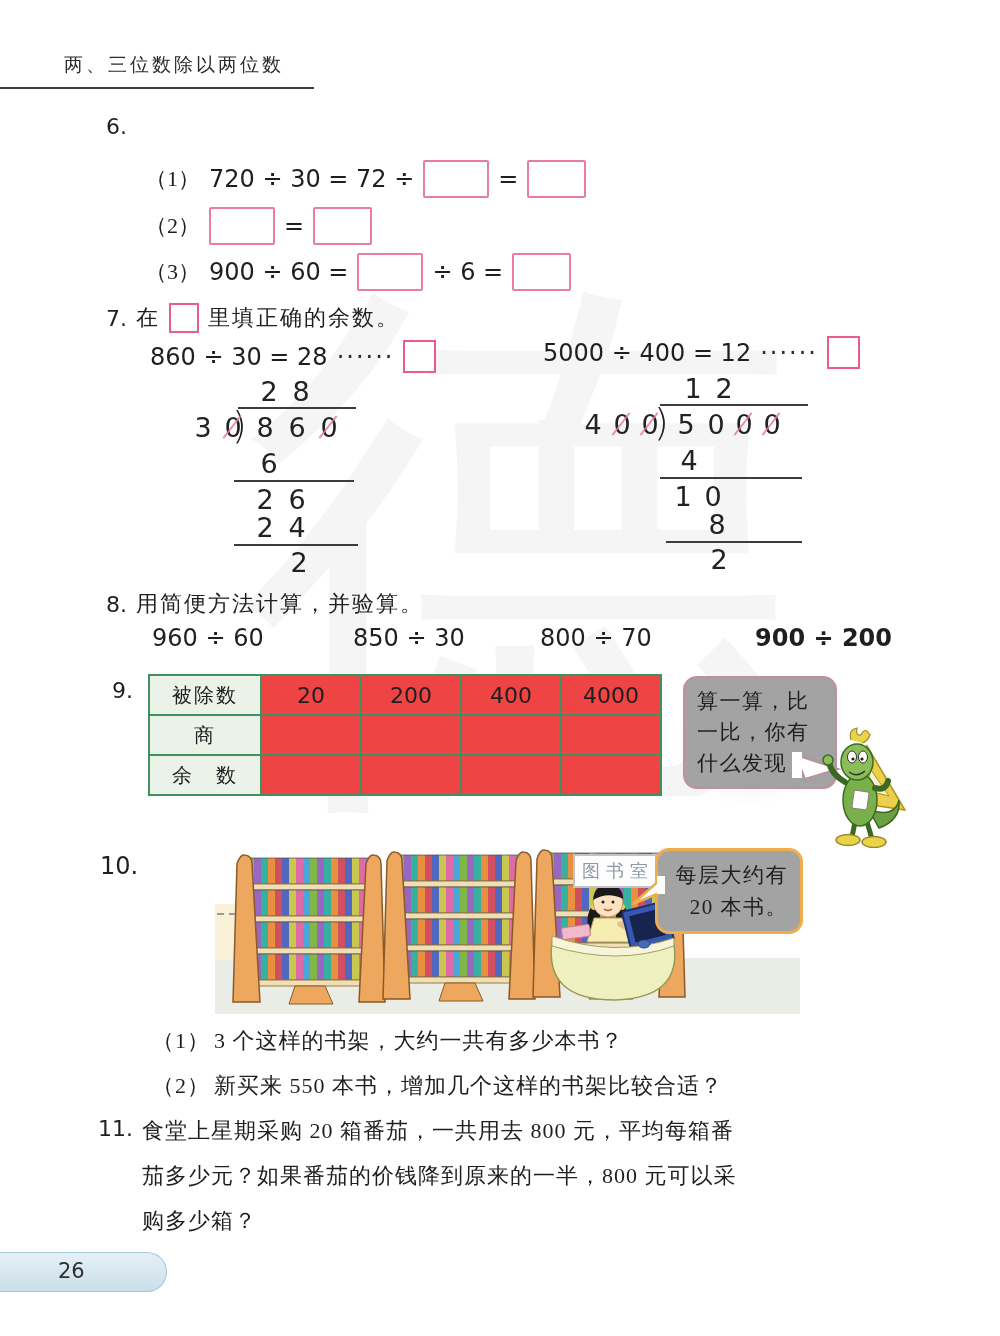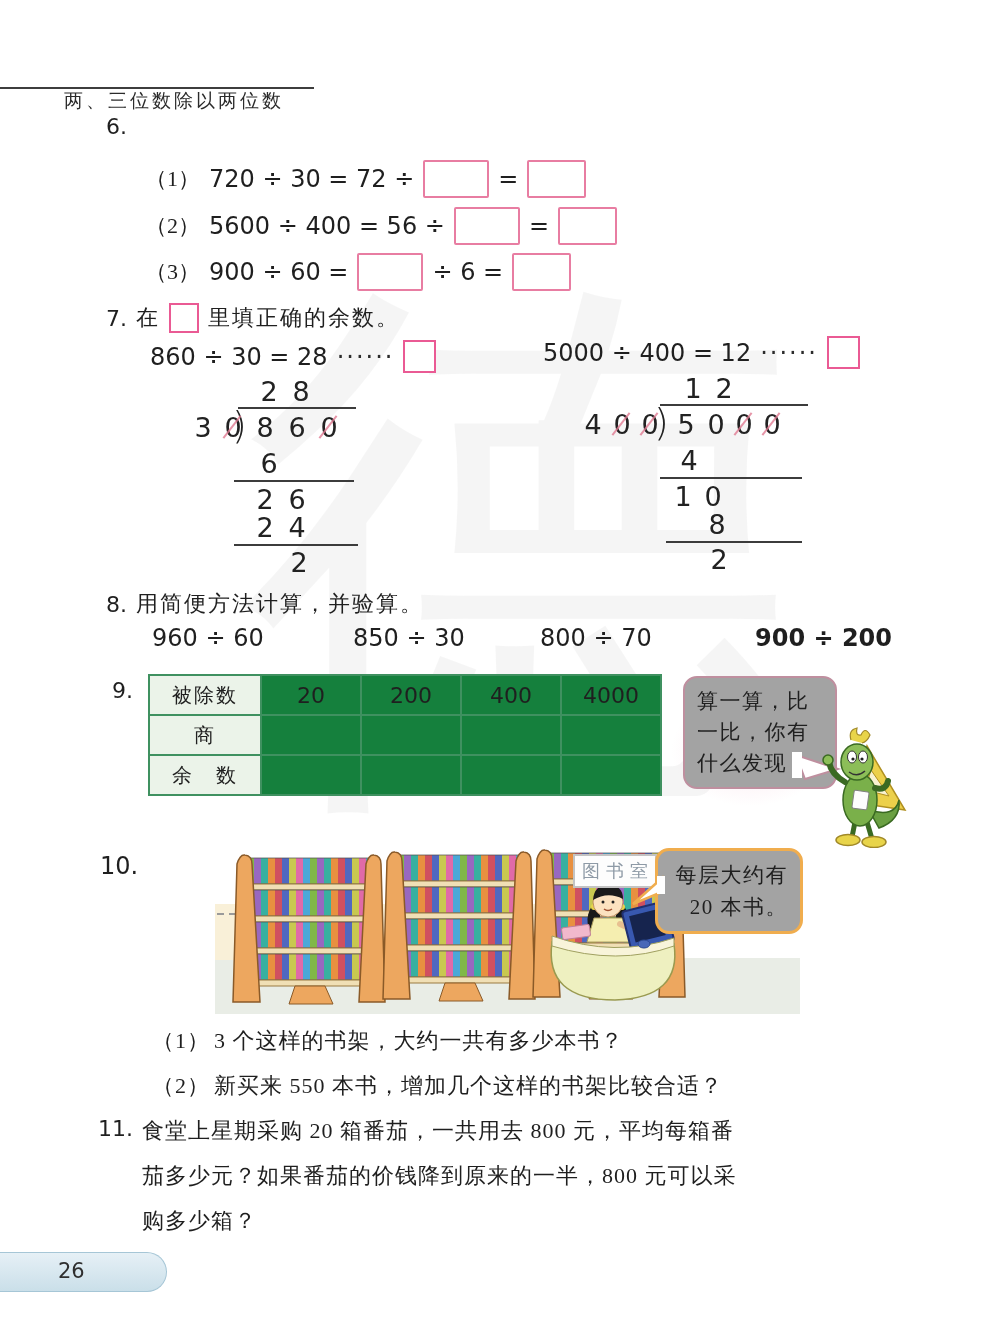--- a/index.html
+++ b/index.html
@@ -10,21 +10,21 @@
   .num{font-family:"DejaVu Sans",sans-serif;}
 
   
   .wm{left:240px;top:270px;font-size:560px;line-height:1;color:#6a6a6a;opacity:0.06;
       font-family:"Liberation Serif",serif;user-select:none;pointer-events:none;}
   .wm-pink{left:645px;top:675px;width:210px;height:150px;
       background:radial-gradient(closest-side,rgba(242,186,205,0.35),rgba(242,186,205,0) 75%);}
 
   
   .hdr-rule{left:0;top:87px;width:314px;height:2px;background:#3d3d3d;}
-  .hdr-title{left:64px;top:52px;font-size:19px;letter-spacing:3px;color:#2b2b2b;margin-top:36px;}
+  .hdr-title{left:64px;top:52px;font-size:19px;letter-spacing:3px;color:#2b2b2b;}
 
   
   .plabel{font-size:22px;}
   .ptitle{font-size:22px;letter-spacing:2px;}
   .flexrow{display:flex;align-items:center;gap:9px;}
   .eq{font-size:24px;}
   .qnum{font-size:22px;font-family:"Liberation Serif",serif;}
   .blank{width:62px;height:34px;border:2px solid #e87da2;background:#fff;border-radius:2px;}
   .blank.b2{width:55px;}
   .sq{width:29px;height:29px;border:2px solid #ea5a94;background:#fff;}
@@ -34,21 +34,21 @@
   
   .ld{font-family:"DejaVu Sans",sans-serif;font-size:27px;color:#222;}
   .ld .d{position:absolute;width:30px;height:32px;text-align:center;line-height:32px;}
   .ld .ln{position:absolute;height:2px;background:#3c3c3c;}
   .ld .paren{position:absolute;font-size:38px;line-height:38px;font-weight:300;}
   .strike{overflow:visible;}
   .strike::after{content:"";position:absolute;left:13px;top:1px;width:2px;height:28px;
       background:rgba(224,122,146,0.8);transform:rotate(38deg);}
 
   
-  .t9{border-collapse:collapse;table-layout:fixed;background:#15803d;}
+  .t9{border-collapse:collapse;table-layout:fixed;background:#ef4444;}
   .t9 td{border:2px solid #3f9160;height:38px;text-align:center;font-size:22px;
          font-family:"DejaVu Sans",sans-serif;padding:0;}
   .t9 td.hd{background:#ebf3e9;font-family:"Liberation Serif",serif;font-size:20px;letter-spacing:2px;}
 
   
   .bub{background:#a3a3a3;border-radius:14px;padding:8px 12px;font-size:21px;line-height:31px;
        letter-spacing:1.5px;}
   .bub9{border:2px solid #bf8f9f;}
   .bub10{border:3px solid #f0ad4e;line-height:32px;text-align:right;}
 
@@ -80,21 +80,20 @@
 
   <div class="abs flexrow num eq" style="left:145px;top:160px;">
     <span class="qnum">（1）</span>
     <span>720 ÷ 30 = 72 ÷</span>
     <span class="blank"></span>
     <span>=</span>
     <span class="blank b2"></span>
   </div>
   <div class="abs flexrow num eq" style="left:145px;top:207px;">
     <span class="qnum">（2）</span>
-    <span>5600 ÷ 400 = 56 ÷</span>
     <span class="blank"></span>
     <span>=</span>
     <span class="blank b2"></span>
   </div>
   <div class="abs flexrow num eq" style="left:145px;top:253px;">
     <span class="qnum">（3）</span>
     <span>900 ÷ 60 =</span>
     <span class="blank"></span>
     <span>÷ 6 =</span>
     <span class="blank b2"></span>

